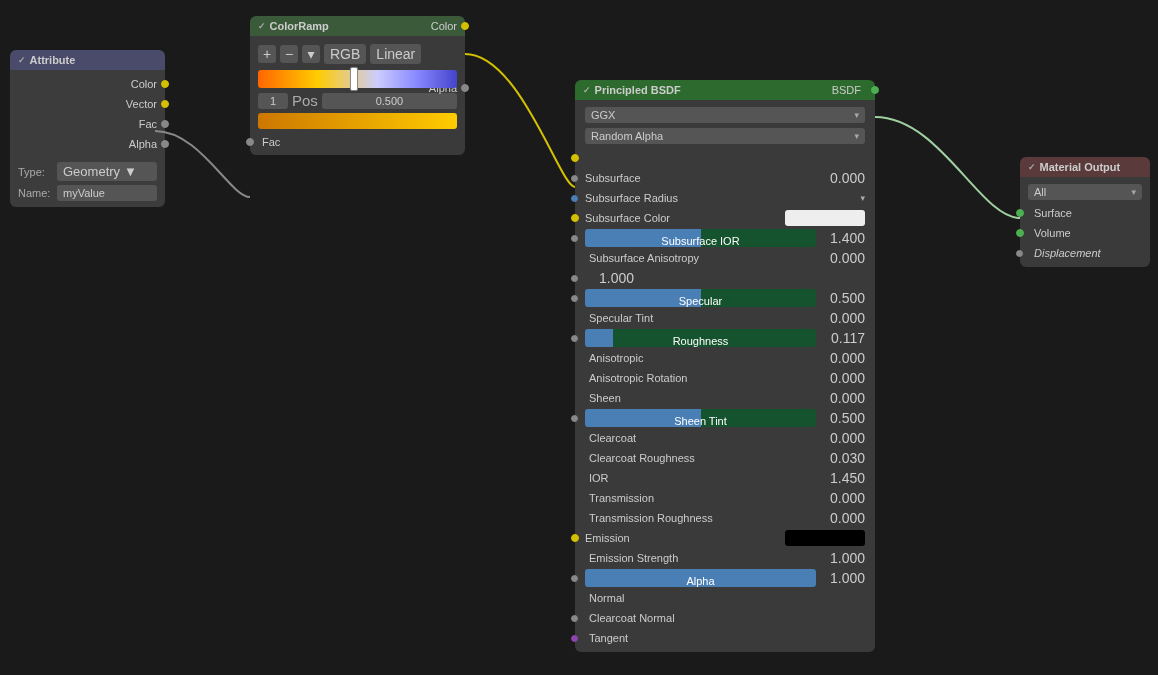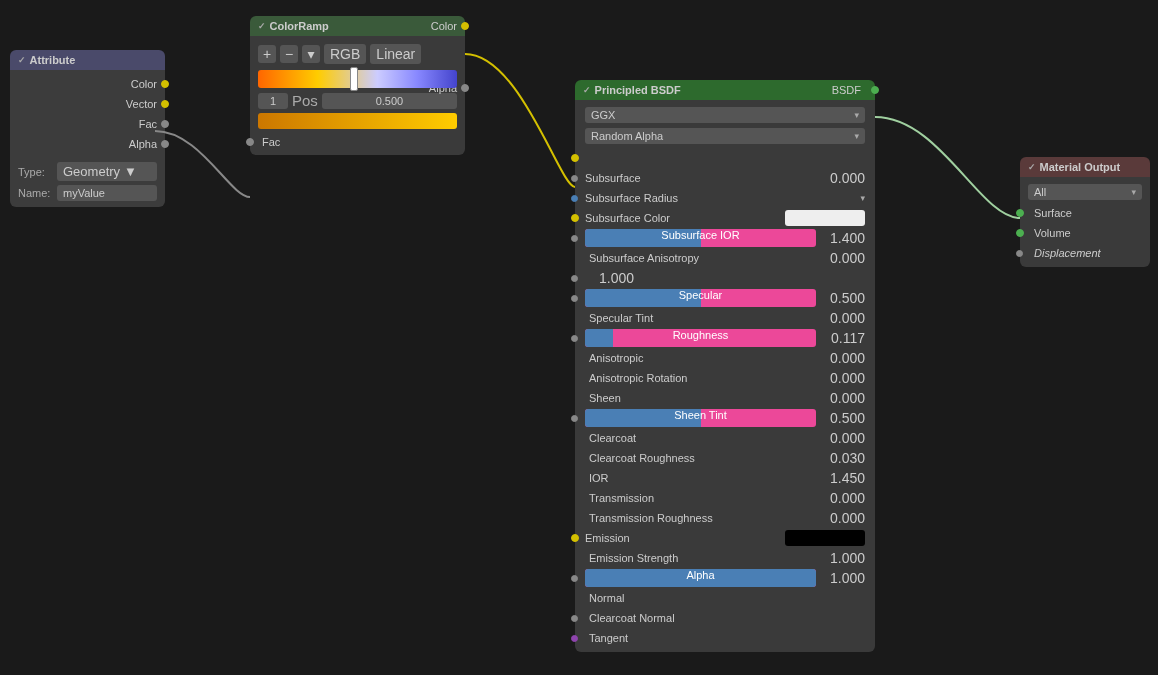--- a/index.html
+++ b/index.html
@@ -279,27 +279,27 @@
 
     .bsdf-val {
       font-size: 14px;
       color: #ccc;
       min-width: 45px;
       text-align: right;
     }
 
     .bsdf-bar-fill-wrap {
       flex: 1;
-      background: #ec4899;
+      background: #14532d;
       border-radius: 3px;
       height: 18px;
       position: relative;
       overflow: hidden;
       display: flex;
-      align-items: flex-start;
+      align-items: flex-end;
     }
 
     .bsdf-bar-inner {
       position: absolute;
       left: 0;
       top: 0;
       height: 100%;
       background: #4a7fb5;
     }
 

